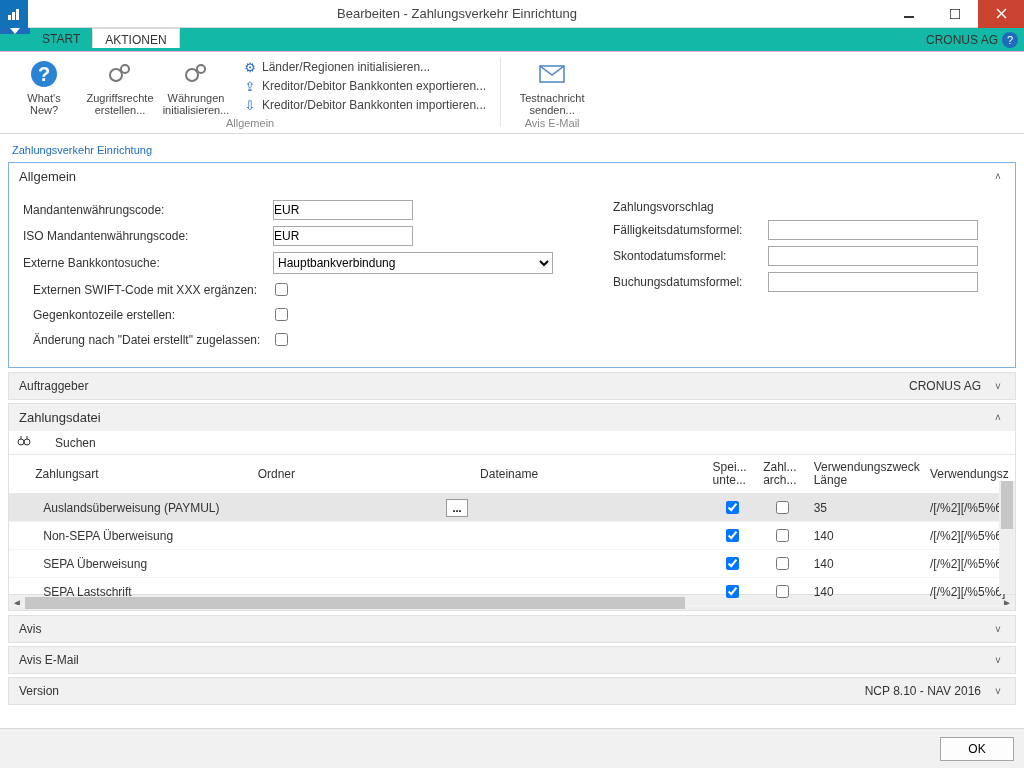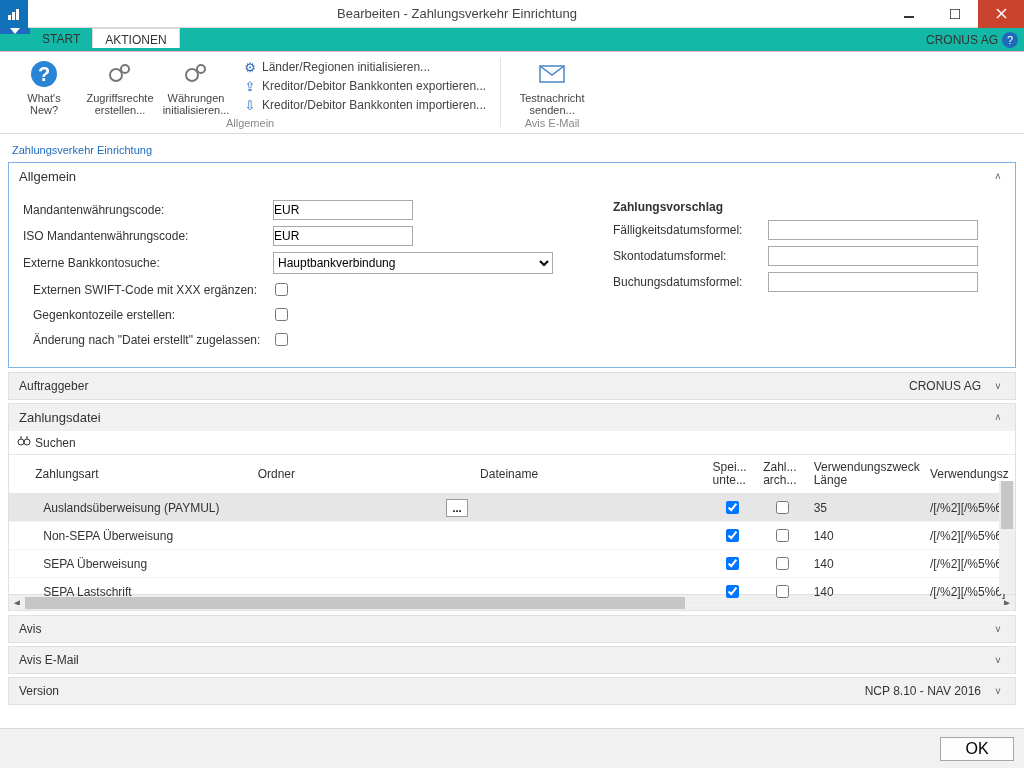--- a/index.html
+++ b/index.html
@@ -48,29 +48,29 @@
 
 .pbody { padding:10px 14px 12px 14px; }
 
 .cols { display:flex; gap:60px; }
 .col { flex:1; }
 .frow { display:flex; align-items:center; margin-bottom:6px; }
 .frow label { width:250px; color:#333; }
 .frow input[type="text"] { width:140px; height:20px; border:1px solid #a9a9a9; padding:1px 0; font-size:12px; }
 .frow input.wide { width:210px; }
 .frow select { width:280px; height:22px; border:1px solid #a9a9a9; font-size:12px; background:#fff; }
-.subhead { font-weight:bold; margin:10px 0 6px 0; color:#333; }
+.subhead { font-weight:normal; margin:10px 0 6px 0; color:#333; }
 .frow.check label { width:250px; }
 .frow.check input { margin-left:2px; }
 
 .col2 .frow label { width:155px; }
 .col2 .frow input[type="text"] { width:210px; }
 
 
-.gridtools { display:flex; align-items:center; gap:4px; padding:4px 8px; color:#333; background:#fff; }
+.gridtools { display:flex; align-items:center; gap:24px; padding:4px 8px; color:#333; background:#fff; }
 .gridtools .ic { font-size:13px; color:#333; }
 
 .gridwrap { position:relative; height:140px; border-top:1px solid #e6e6e6; }
 .grid { width:100%; border-collapse:collapse; table-layout:fixed; }
 .grid th { text-align:left; font-weight:normal; font-size:12px; color:#333; padding:6px 6px; border-bottom:1px solid #e6e6e6; white-space:nowrap; overflow:hidden; }
 .grid td { font-size:12px; padding:4px 6px; border-bottom:1px solid #f4f4f4; white-space:nowrap; overflow:hidden; }
 .grid tr.sel td { background:#e6e6e6; }
 .grid .chk { text-align:center; }
 .ellipsisbtn { width:22px; height:18px; border:1px solid #999; background:#fff; font-weight:bold; font-size:11px; line-height:14px; padding:0; cursor:pointer; }
 .vscroll { position:absolute; right:0; top:26px; bottom:0; width:16px; background:#efefef; }
@@ -80,21 +80,21 @@
 .hscrollbar .track { flex:1; position:relative; height:12px; }
 .hscrollbar .thumb { position:absolute; left:0; top:0; height:12px; width:660px; background:#c6c6c6; }
 
 
 .collbar { background:#f1f1f1; border:1px solid #e0e0e0; margin-top:3px; padding:6px 10px; display:flex; align-items:center; color:#333; }
 .collbar .grow { flex:1; }
 .collbar .rightlabel { color:#333; padding-right:10px; }
 
 
 .footer { position:absolute; bottom:0; left:0; right:0; height:40px; background:#f1f1f1; border-top:1px solid #d9d9d9; display:flex; align-items:center; justify-content:flex-end; padding-right:10px; }
-.footer button { width:74px; height:24px; background:#fdfdfd; border:1px solid #a6a6a6; font-size:16px; cursor:pointer; }
+.footer button { width:74px; height:24px; background:#fdfdfd; border:1px solid #a6a6a6; font-size:12px; cursor:pointer; }
 </style>
 </head>
 <body>
 
 <div class="titlebar">
   <div class="appicon">
     <svg width="16" height="16" viewBox="0 0 16 16">
         <rect x="2" y="9" width="3" height="5" fill="#fff"></rect>
         <rect x="6" y="6" width="3" height="8" fill="#fff"></rect>
         <rect x="10" y="3" width="3" height="11" fill="#fff"></rect>

